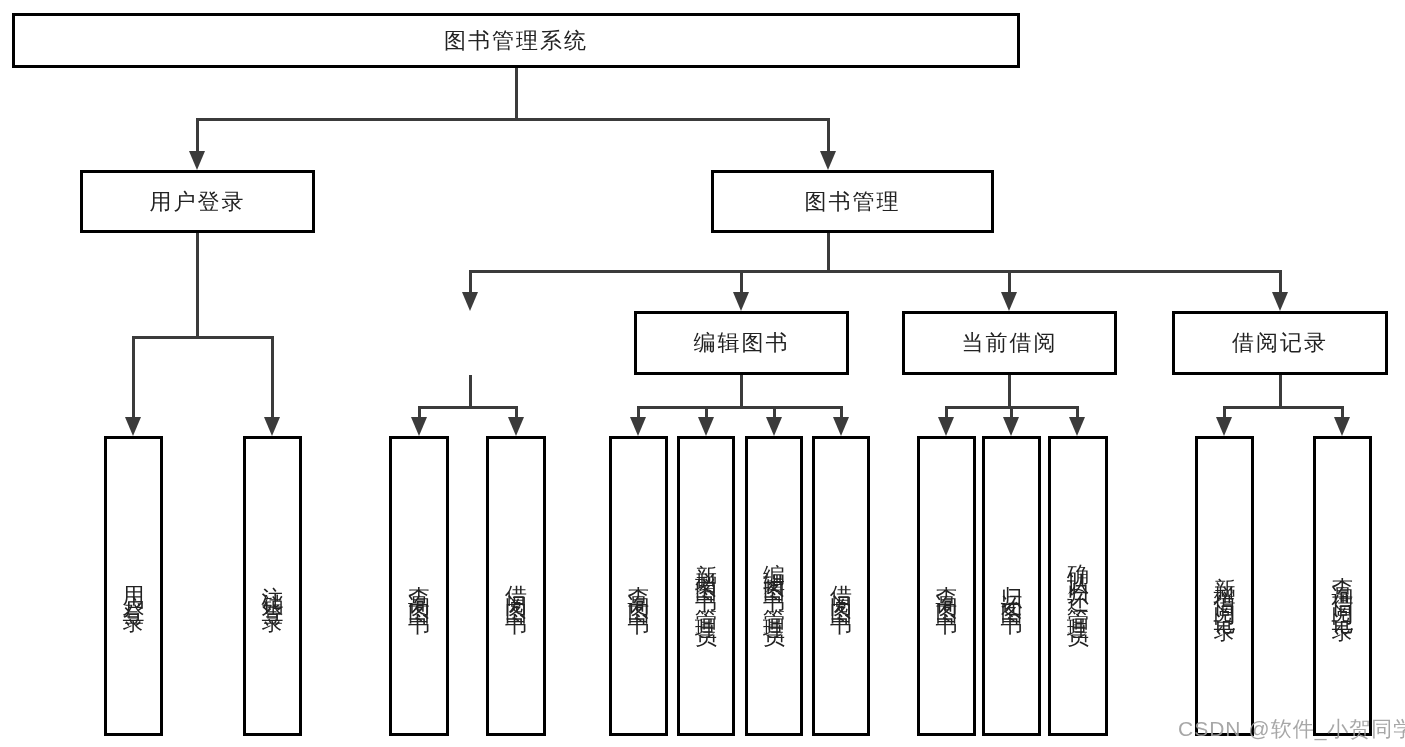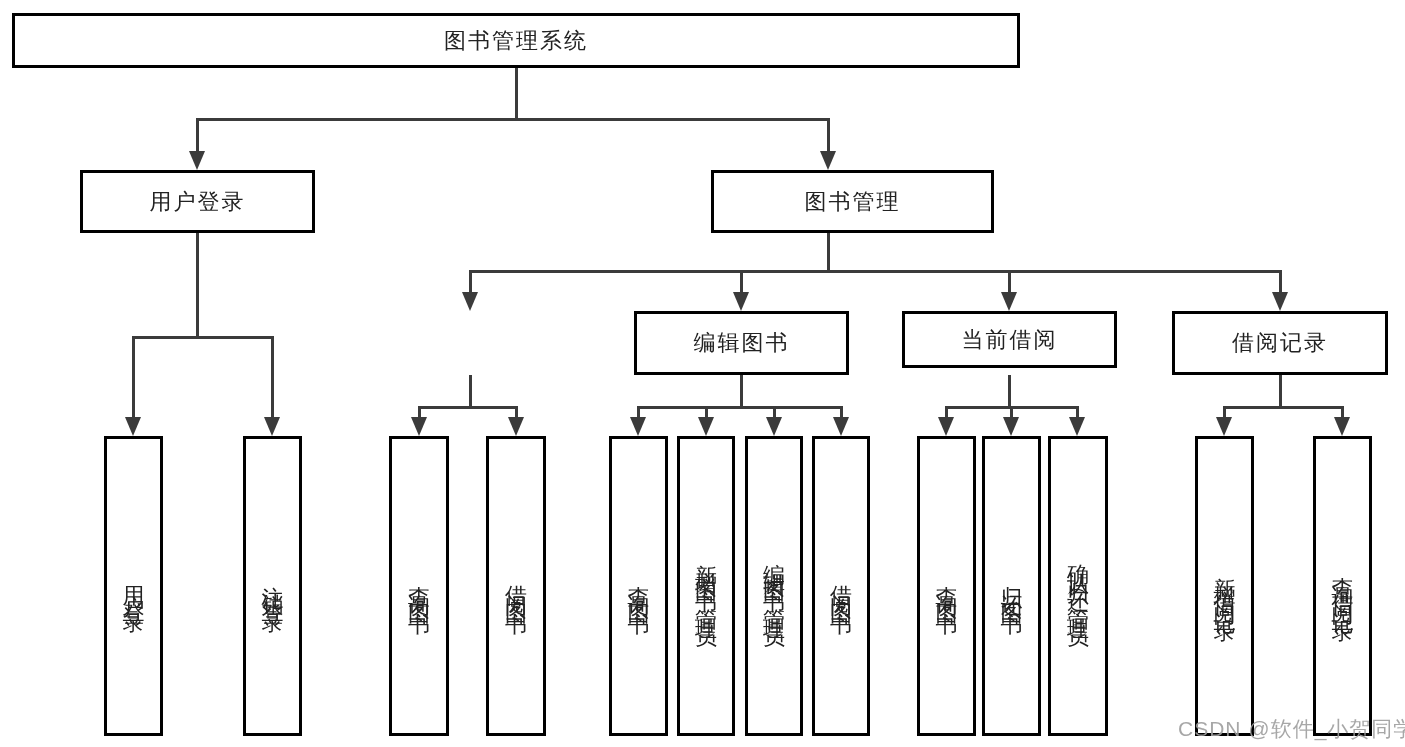--- a/index.html
+++ b/index.html
@@ -45,21 +45,21 @@
 
   <div class="box" style="left:711px;top:170px;width:283px;height:63px;">
     <span class="lbl">图书管理</span>
   </div>
 
 
   <div class="box" style="left:634px;top:311px;width:215px;height:64px;">
     <span class="lbl">编辑图书</span>
   </div>
 
-  <div class="box" style="left:902px;top:311px;width:215px;height:57px;">
+  <div class="box" style="left:902px;top:311px;width:215px;height:64px;">
     <span class="lbl">当前借阅</span>
   </div>
 
   <div class="box" style="left:1172px;top:311px;width:216px;height:64px;">
     <span class="lbl">借阅记录</span>
   </div>
 
   <div class="box leaf" style="left:104px;top:436px;width:59px;height:300px;">
     <span class="lbl">用户登录</span>
   </div>

